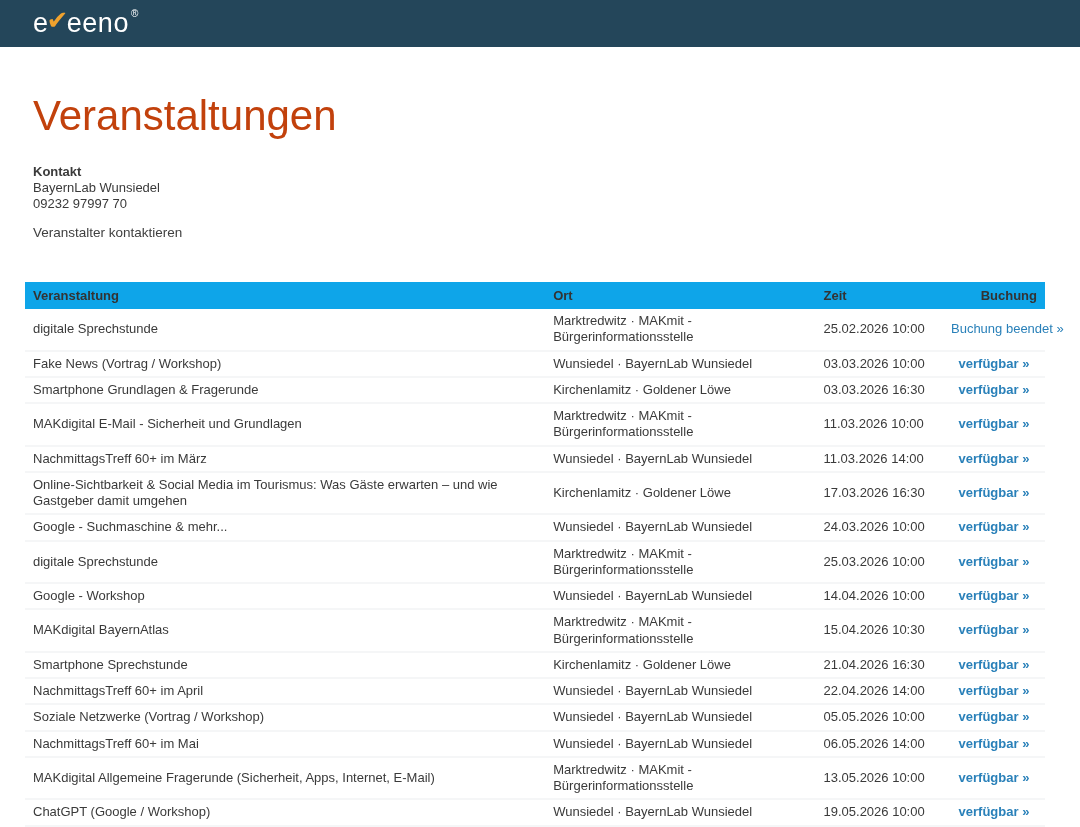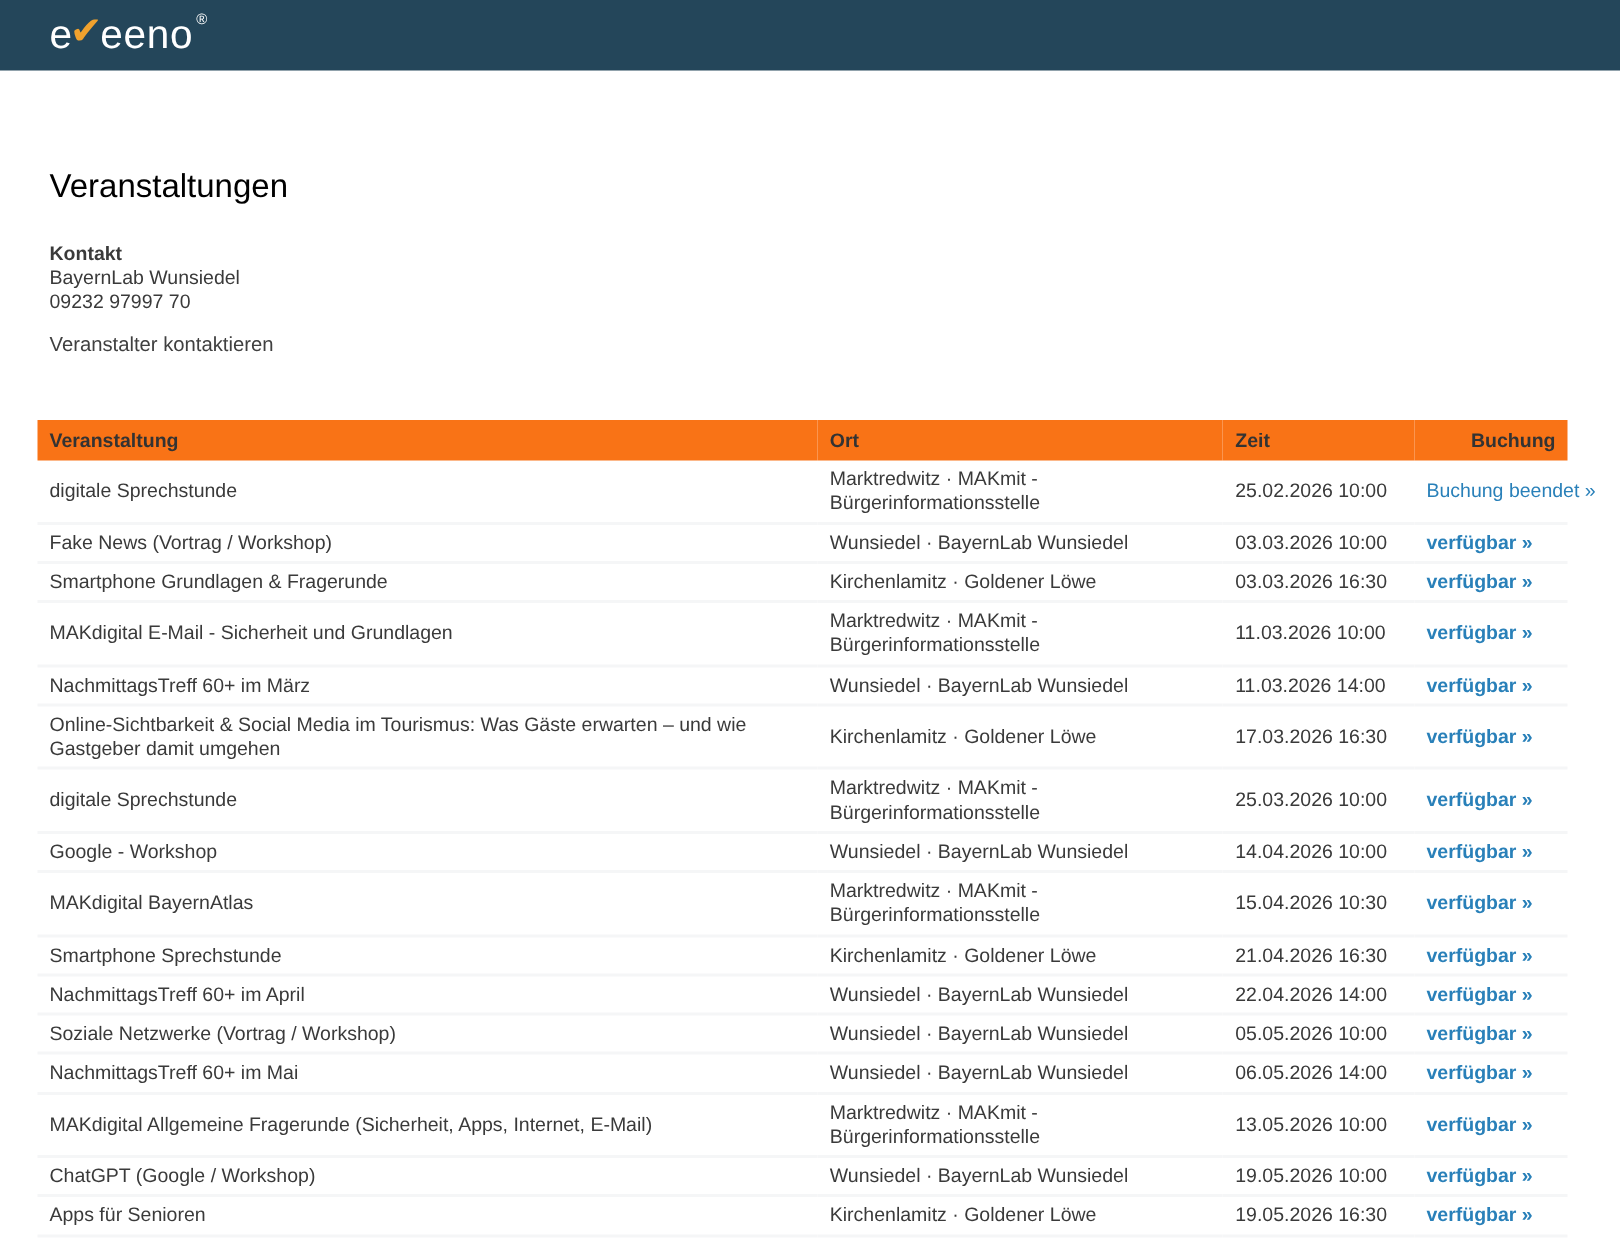--- a/index.html
+++ b/index.html
@@ -37,24 +37,24 @@
   .logo sup {
     font-size: 10px;
     margin-top: -1px;
     margin-left: 2px;
   }
 
   
   .page { padding: 0 35px 0 25px; }
 
   .page-title {
-    margin: 64px 0 24px 8px;
-    font-size: 22px;
+    margin: 45px 0 24px 8px;
+    font-size: 42px;
     font-weight: 400;
-    color: #000000;
+    color: #c2410c;
   }
 
   .contact {
     margin-left: 8px;
     font-size: 13px;
     line-height: 16px;
     color: #3a3a3a;
   }
   .contact .contact-heading { font-weight: 700; }
 
@@ -75,37 +75,37 @@
     font-size: 13px;
     color: #3a3a3a;
     table-layout: fixed;
   }
   col.c1 { width: 51%; }
   col.c2 { width: 26.5%; }
   col.c3 { width: 12.5%; }
   col.c4 { width: 10%; }
 
   thead th {
-    background: #f97316;
+    background: #0ea5e9;
     font-weight: 700;
     text-align: left;
     padding: 6px 8px;
     font-size: 13px;
     color: #333333;
   }
   thead th.right { text-align: right; }
 
   tbody td {
     padding: 4px 8px;
     border-bottom: 2px solid #f5f6f7;
     vertical-align: middle;
     line-height: 1.25;
   }
   td.c-zeit { white-space: nowrap; }
-  td.c-book { text-align: left; white-space: nowrap; }
+  td.c-book { text-align: center; white-space: nowrap; }
 
   .booking-link {
     color: #2980b9;
     text-decoration: none;
     cursor: pointer;
   }
   .booking-link.available { font-weight: 700; }
 </style>
 </head>
 <body>
@@ -182,20 +182,26 @@
     <td class="c-book"><a class="booking-link available">verfügbar »</a></td>
   </tr>
 
   <tr>
     <td class="c-title">Online-Sichtbarkeit &amp; Social Media im Tourismus: Was Gäste erwarten – und wie Gastgeber damit umgehen</td>
     <td class="c-ort">Kirchenlamitz · Goldener Löwe</td>
     <td class="c-zeit">17.03.2026 16:30</td>
     <td class="c-book"><a class="booking-link available">verfügbar »</a></td>
   </tr>
 
+  <tr>
+    <td class="c-title">Google - Suchmaschine &amp; mehr...</td>
+    <td class="c-ort">Wunsiedel · BayernLab Wunsiedel</td>
+    <td class="c-zeit">24.03.2026 10:00</td>
+    <td class="c-book"><a class="booking-link available">verfügbar »</a></td>
+  </tr>
 
   <tr>
     <td class="c-title">digitale Sprechstunde</td>
     <td class="c-ort">Marktredwitz · MAKmit - Bürgerinformationsstelle</td>
     <td class="c-zeit">25.03.2026 10:00</td>
     <td class="c-book"><a class="booking-link available">verfügbar »</a></td>
   </tr>
 
   <tr>
     <td class="c-title">Google - Workshop</td>

